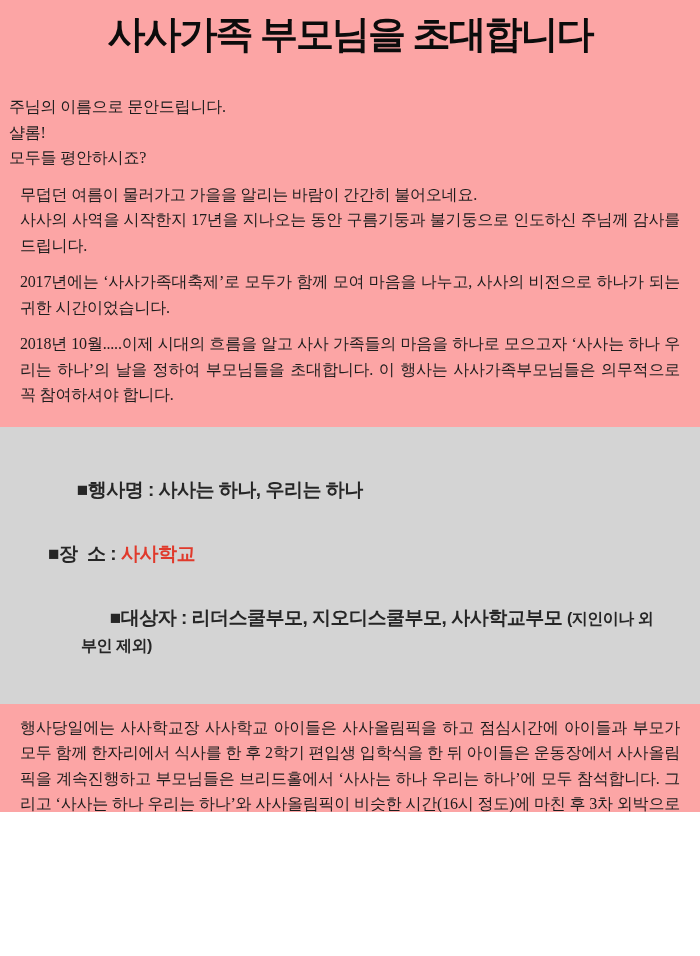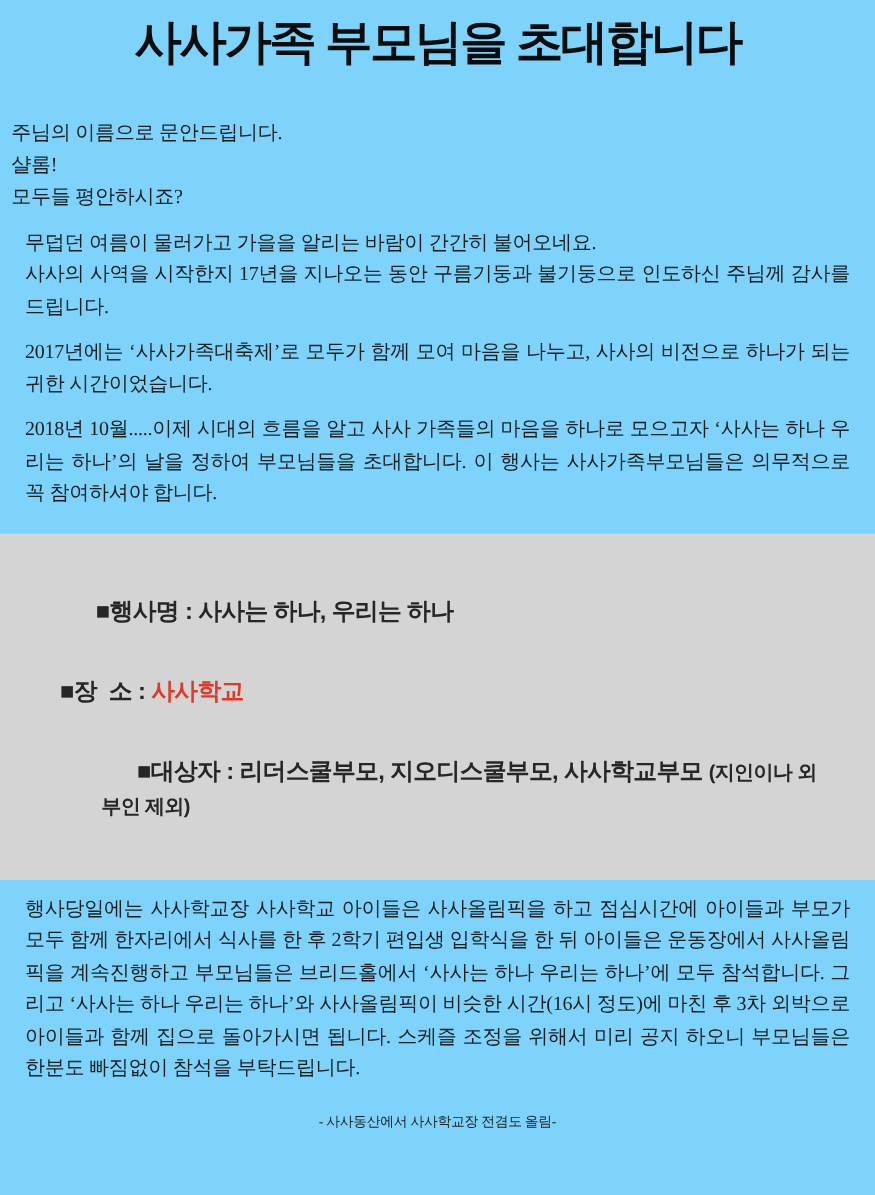--- a/index.html
+++ b/index.html
@@ -1,19 +1,19 @@
 <!DOCTYPE html>
 <html lang="ko"><head>
 <meta charset="utf-8">
 <style>
   html,body{margin:0;padding:0;}
   body{width:700px;height:956px;background:#ffffff;}
   .page{
-    position:relative;width:700px;height:956px;overflow:hidden;
-    background:#7dd3fc;color:#1b1b1b;
+    position:relative;width:700px;height:812px;overflow:hidden;
+    background:#fca5a5;color:#1b1b1b;
   }
   
   .title{
     margin:0;padding:9px 0 0;text-align:center;
     font-family:"Liberation Sans",sans-serif;
     font-weight:900;font-size:38px;line-height:51px;
     letter-spacing:-2px;color:#0c0c0c;
   }
   
   .content{padding:0 9px;}

